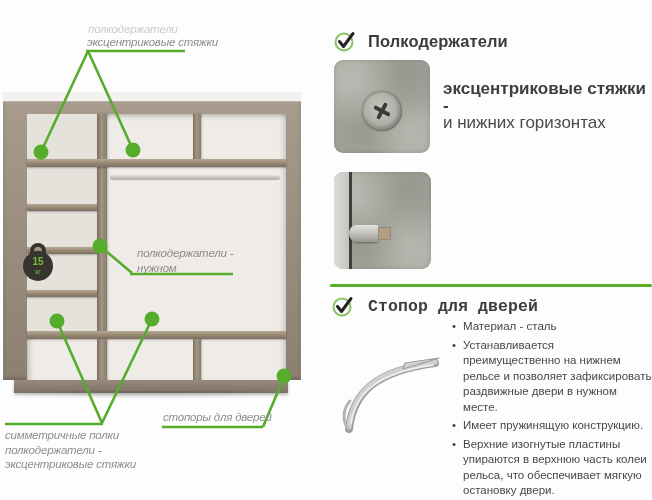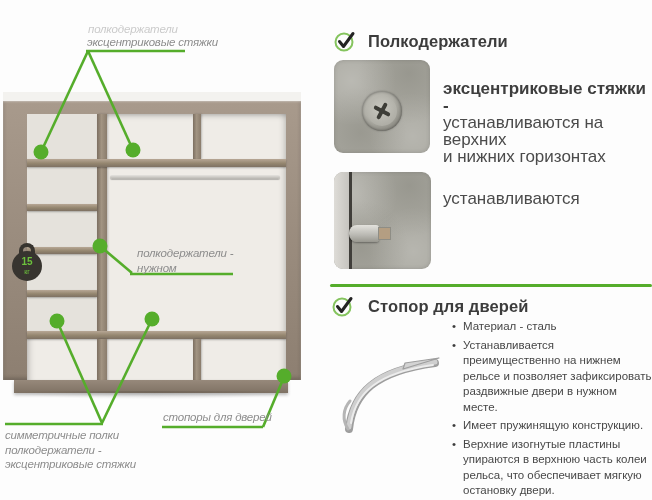--- a/index.html
+++ b/index.html
@@ -19,21 +19,21 @@
   .w-leftback{position:absolute;left:0;top:0;width:70px;height:217px;background:#e5e2dc;}
   .shelf{position:absolute;background:linear-gradient(180deg,#b7a795 0%,#94866f 55%,#7e7163 100%);box-shadow:0 1px 2px rgba(0,0,0,.28);}
   .vdiv{position:absolute;background:linear-gradient(90deg,#7c6f61 0%,#a29482 45%,#8a7c6c 100%);box-shadow:1px 0 2px rgba(0,0,0,.22);}
   .rail{position:absolute;left:83px;top:61px;width:170px;height:4px;border-radius:2px;
     background:linear-gradient(180deg,#e5e3df 0%,#b5b3ae 100%);box-shadow:0 1px 1px rgba(0,0,0,.25);}
   .plinth{position:absolute;left:11px;top:288px;width:274px;height:13px;
     background:linear-gradient(180deg,#97897b 0%,#7f7264 100%);box-shadow:0 2px 3px rgba(0,0,0,.25);}
   .w-shadow{position:absolute;left:6px;top:299px;width:286px;height:9px;
     background:radial-gradient(ellipse at 50% 0%,rgba(0,0,0,.13),rgba(0,0,0,0) 70%);}
   
-  .kettlebell{position:absolute;left:8px;top:151px;width:32px;height:46px;z-index:5;}
+  .kettlebell{position:absolute;left:19px;top:151px;width:32px;height:46px;z-index:5;}
   .kb-handle{position:absolute;left:8px;top:0;width:16px;height:12px;border:4px solid #37342f;border-bottom:none;border-radius:10px 10px 0 0;box-sizing:border-box;}
   .kb-ball{position:absolute;left:1px;top:8px;width:30px;height:30px;border-radius:50%;background:#37342f;
     display:flex;flex-direction:column;align-items:center;justify-content:center;line-height:1;}
   .kb-val{color:#6cc23c;font-weight:bold;font-size:10px;}
   .kb-unit{color:#6cc23c;font-size:7px;margin-top:1px;}
   
   .overlay{position:absolute;left:0;top:0;width:652px;height:500px;z-index:8;pointer-events:none;}
   
   .dlabel{position:absolute;z-index:9;font-style:italic;color:#8d8d8d;font-size:11.5px;line-height:14.5px;letter-spacing:-.2px;}
   .dlabel-faded{opacity:.45;filter:blur(.4px);}
@@ -159,41 +159,39 @@
 
     <div class="photo" style="left:4px;top:34px;width:96px;height:93px;">
       <div class="cam-ring">
         <div class="cam-disc"></div>
         <div class="cam-slot1"></div>
         <div class="cam-slot2"></div>
       </div>
     </div>
     <div class="hw-text" style="left:113px;top:54px;">
       <div class="hw-name">эксцентриковые стяжки -</div>
-      <div>устанавливаются на верхних</div>
       <div>и нижних горизонтах</div>
     </div>
 
     <div class="photo" style="left:4px;top:146px;width:97px;height:97px;">
       <div class="pin-strip"></div>
       <div class="pin-seam"></div>
       <div class="pin-body"></div>
       <div class="pin-tip"></div>
     </div>
     <div class="hw-text" style="left:113px;top:164px;">
-      <div>устанавливаются</div>
     </div>
 
     <div class="divider" style="top:258px;"></div>
 
     <svg class="check" style="left:1px;top:268px;" viewBox="0 0 26 24">
       <circle cx="11" cy="13" r="8.5" fill="none" stroke="#85c45e" stroke-width="2"></circle>
       <path d="M6.5,12.5 L10.5,17.5 L20,4.5" fill="none" stroke="#232323" stroke-width="3" stroke-linecap="round" stroke-linejoin="round"></path>
     </svg>
-    <div class="sec-title" style="left:38px;top:271px;">Стопор для дверей</div>
+    <div class="sec-title" style="left:38px;top:271px;font-family:Liberation Mono, monospace;">Стопор для дверей</div>
 
     <svg class="stopper-illu" viewBox="0 0 118 110">
       <path d="M16,98 C20,62 42,40 102,32" fill="none" stroke="#9e9e9e" stroke-width="8" stroke-linecap="round"></path>
       <path d="M16,96 C20,61 42,39 102,31" fill="none" stroke="#cfcfcf" stroke-width="5" stroke-linecap="round"></path>
       <path d="M18,92 C23,62 44,42 100,34" fill="none" stroke="#ececec" stroke-width="2" stroke-linecap="round"></path>
       <path d="M70,38 L106,27 L72,32 Z" fill="#d3d3d3" stroke="#9e9e9e" stroke-width="1.2" stroke-linejoin="round"></path>
       <path d="M17,70 C10,78 9,89 15,98" fill="none" stroke="#b5b5b5" stroke-width="3" stroke-linecap="round"></path>
     </svg>
 
     <ul class="bullets">

